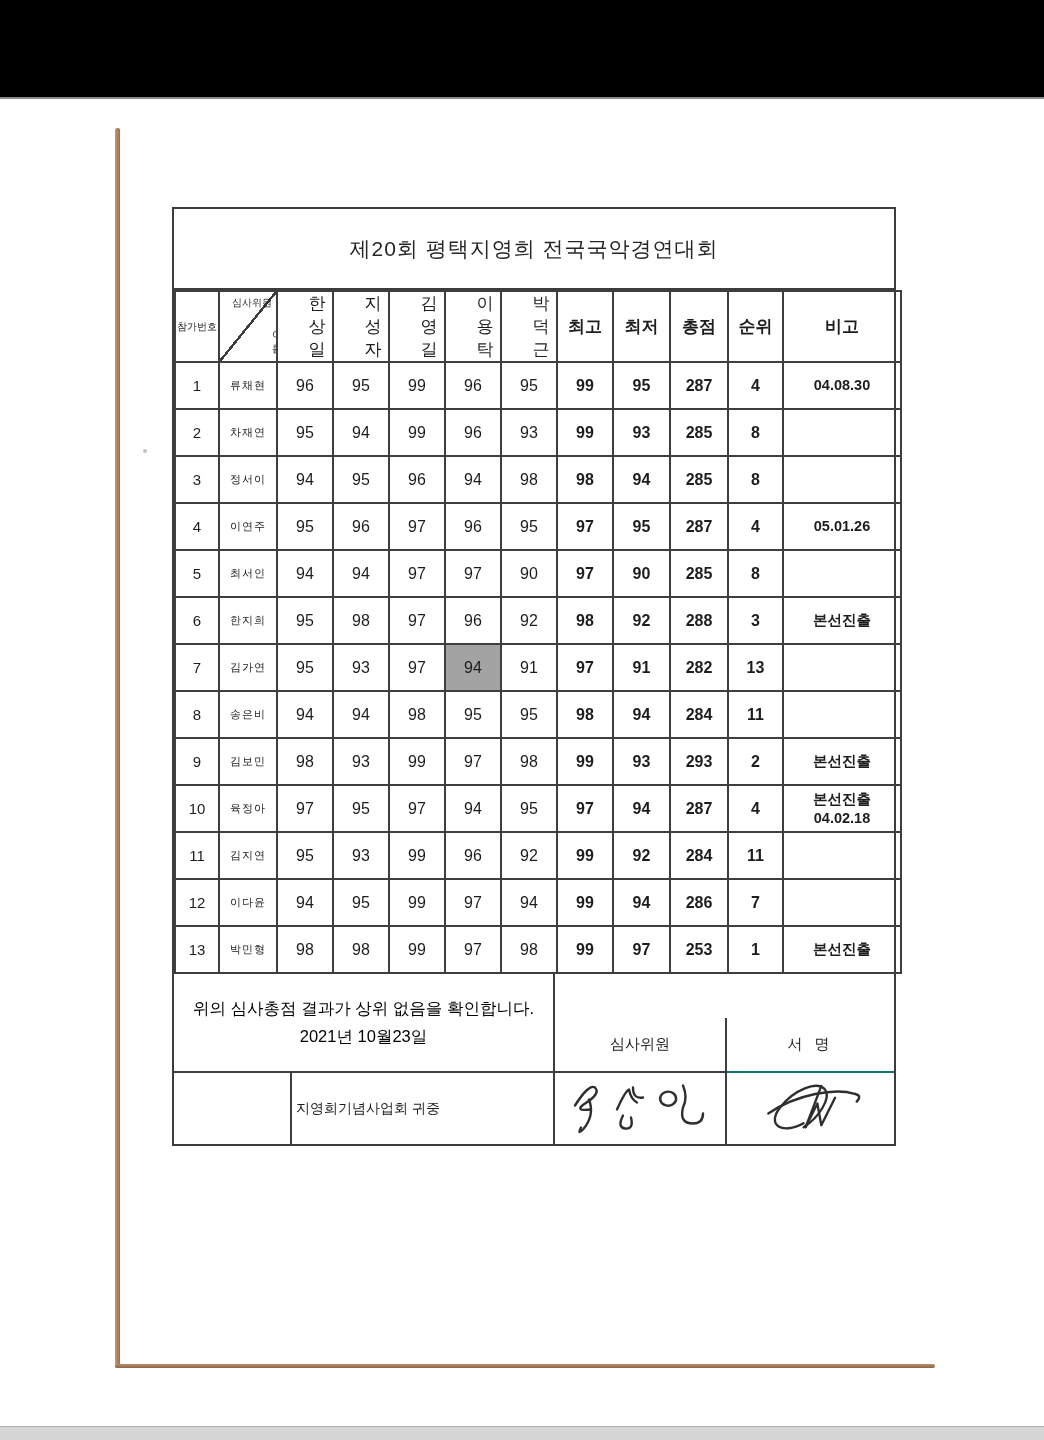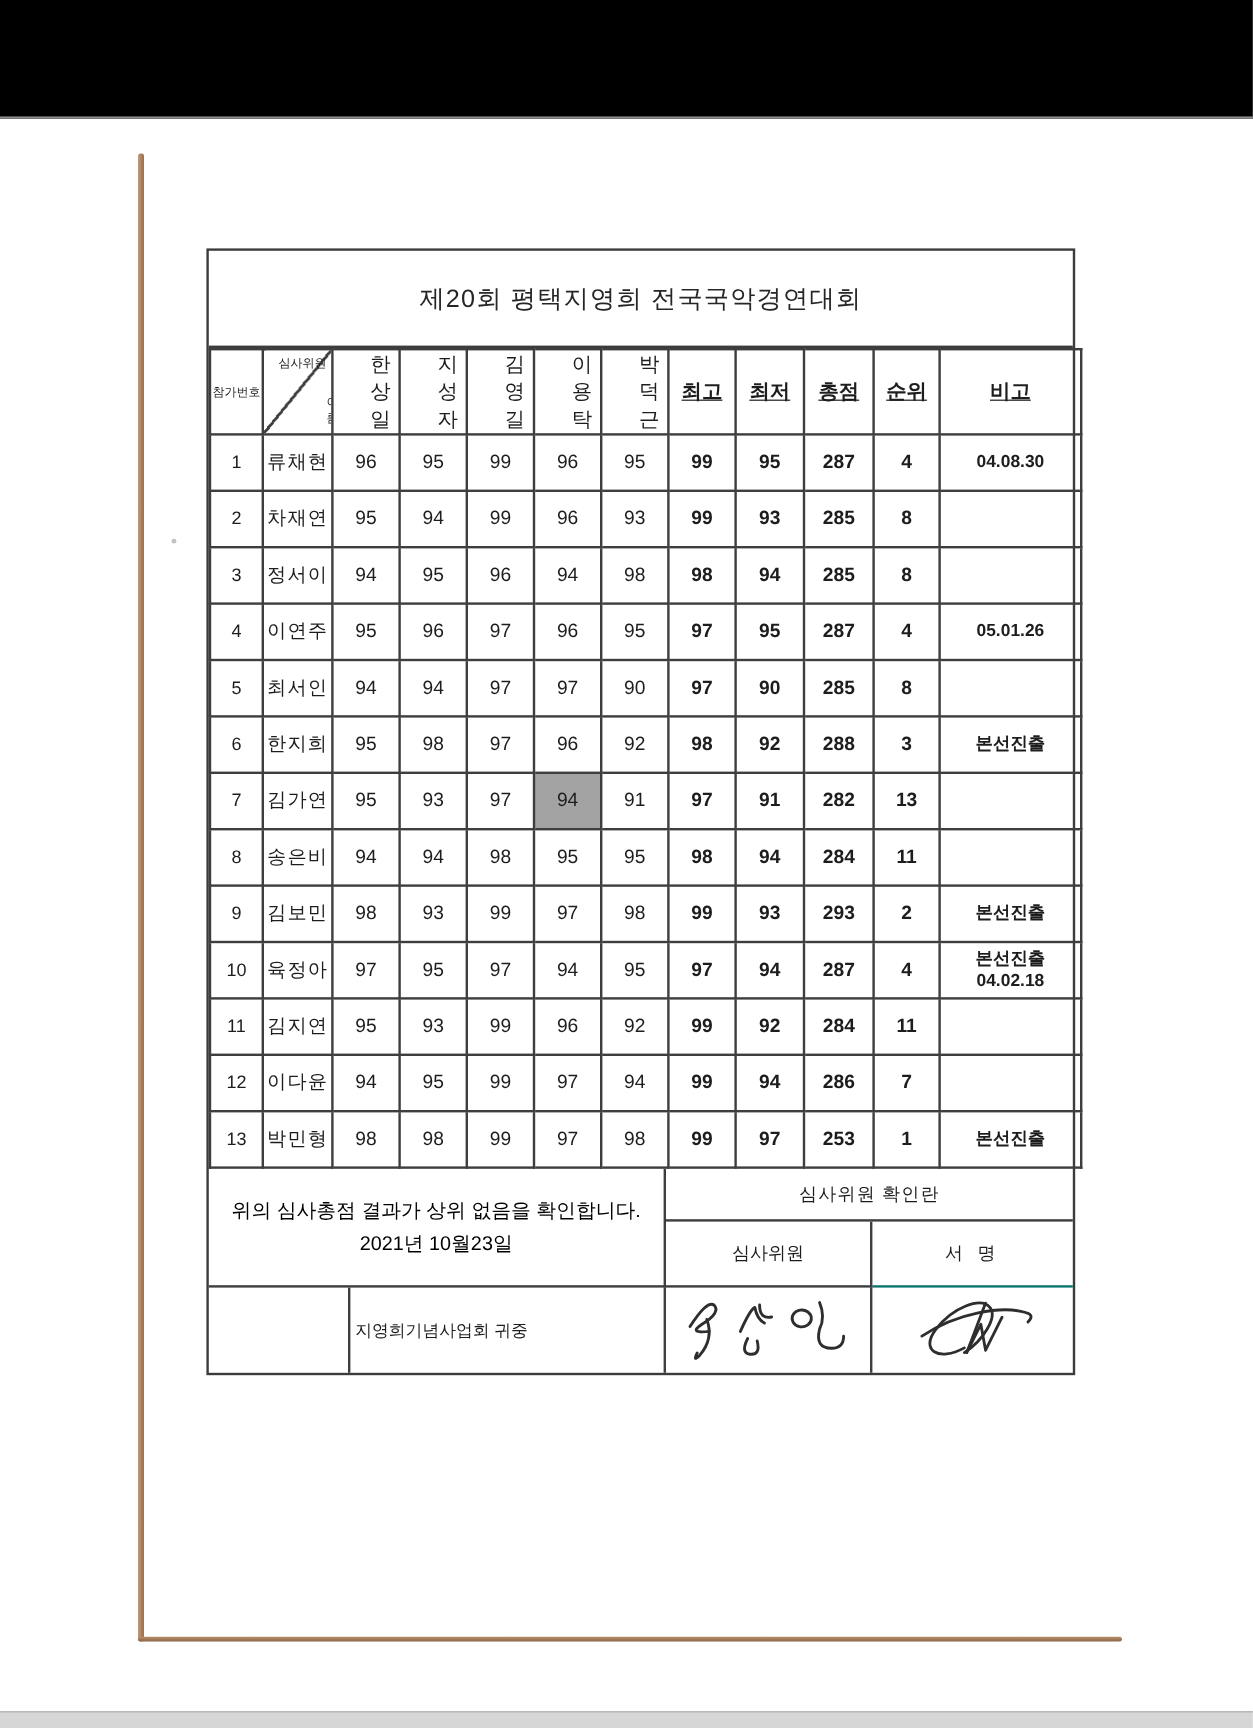--- a/index.html
+++ b/index.html
@@ -28,23 +28,23 @@
   .title-line1 { font-size:21px; font-weight:500; letter-spacing:1px; color:#262626; }
   .title-line2 { font-size:27px; font-weight:bold; letter-spacing:2px; color:#161616; }
 
   table.score-table { border-collapse:collapse; width:100%; table-layout:fixed; }
   .score-table th, .score-table td { border:2px solid #3e3e3e; text-align:center;
     vertical-align:middle; font-size:16px; color:#1d1d1d; overflow:hidden; }
   .score-table thead tr { height:55px; }
   .score-table tbody tr { height:47px; }
   th.small-head { font-size:10px; font-weight:normal; padding:0 1px;margin-left:48px; }
   th.judge-head { font-size:17px; font-weight:normal;padding-left:24px; }
-  th.bold-head { font-size:17px; font-weight:bold;text-decoration:underline; }
+  th.bold-head { font-size:17px; font-weight:bold; }
   td.num { font-size:15px; }
-  td.name { font-size:16px; letter-spacing:1px; }
+  td.name { font-size:11px; letter-spacing:1px; }
   td.score { font-size:16px; }
   td.agg { font-weight:bold; }
   td.note { font-weight:bold; font-size:14.5px; white-space:pre-line; line-height:1.25; }
   td.hl { background:#a3a3a3; }
 
   .corner-cell { position:relative; padding:0;
     background:linear-gradient(to bottom right, transparent calc(50% - 1.2px), #3e3e3e calc(50% - 1.2px), #3e3e3e calc(50% + 1.2px), transparent calc(50% + 1.2px)); }
   .corner-top { position:absolute; top:4px; right:4px; font-size:10px; font-weight:normal; }
   .corner-bottom { position:absolute; bottom:5px; left:4px; font-size:10px; font-weight:normal;margin-left:48px; }
 
@@ -298,21 +298,20 @@
           <td class="note">본선진출</td>
         </tr>
       </tbody>
   </table>
 
   <div class="bottom-grid">
     <div class="bg-cell confirm">
       <div>위의 심사총점 결과가 상위 없음을 확인합니다.</div>
       <div>2021년 10월23일</div>
     </div>
-    <div class="bg-cell verify-header">심사위원  확인란</div>
     <div class="bg-cell judge-label">심사위원</div>
     <div class="bg-cell sign-label">서  명</div>
     <div class="bg-cell empty-cell"></div>
     <div class="bg-cell recipient">지영희기념사업회 귀중</div>
     <div class="bg-cell sig-cell-1">
       <svg class="sig-svg" viewBox="0 0 170 70" preserveAspectRatio="xMidYMid meet">
         <path d="M20,32 q14,-22 20,-18 q6,6 -10,16 q-12,8 6,6"></path>
         <path d="M34,26 q6,16 -6,30 q-6,6 -2,-2"></path>
         <path d="M62,36 q8,-18 12,-20 q2,10 8,13 M78,14 q0,12 10,10"></path>
         <path d="M68,42 q-6,12 2,13 q9,1 6,-11"></path>

